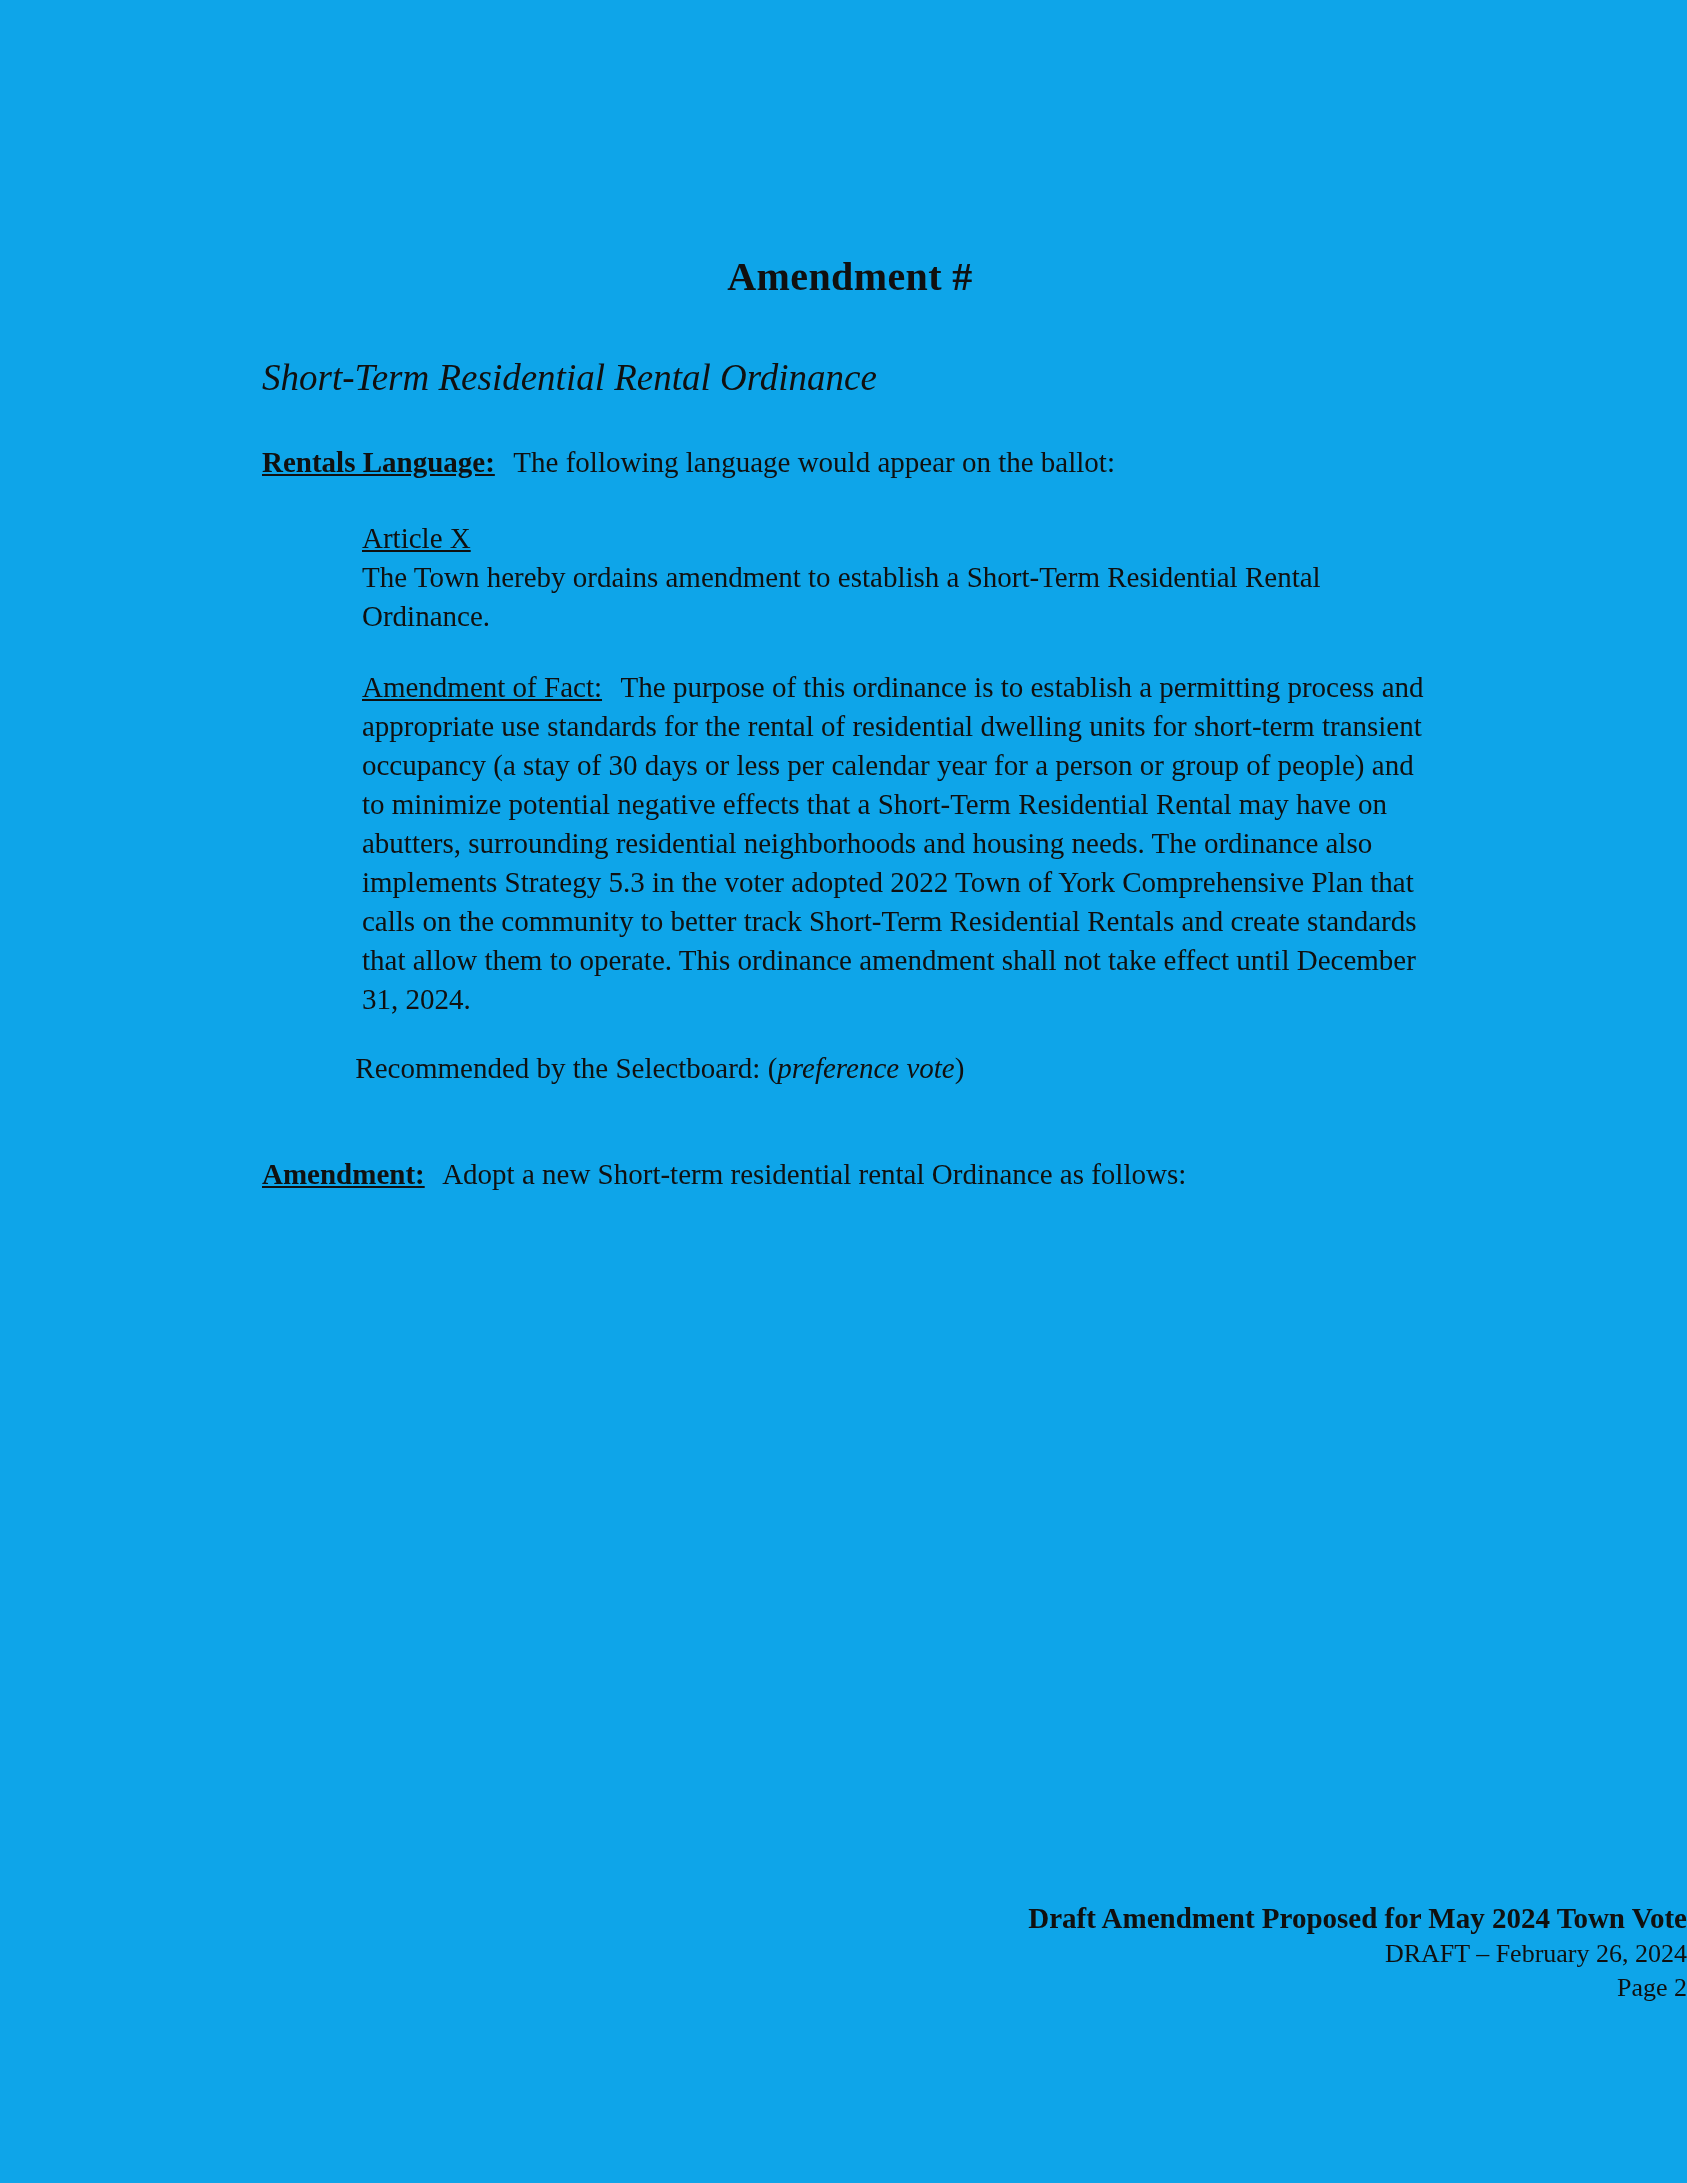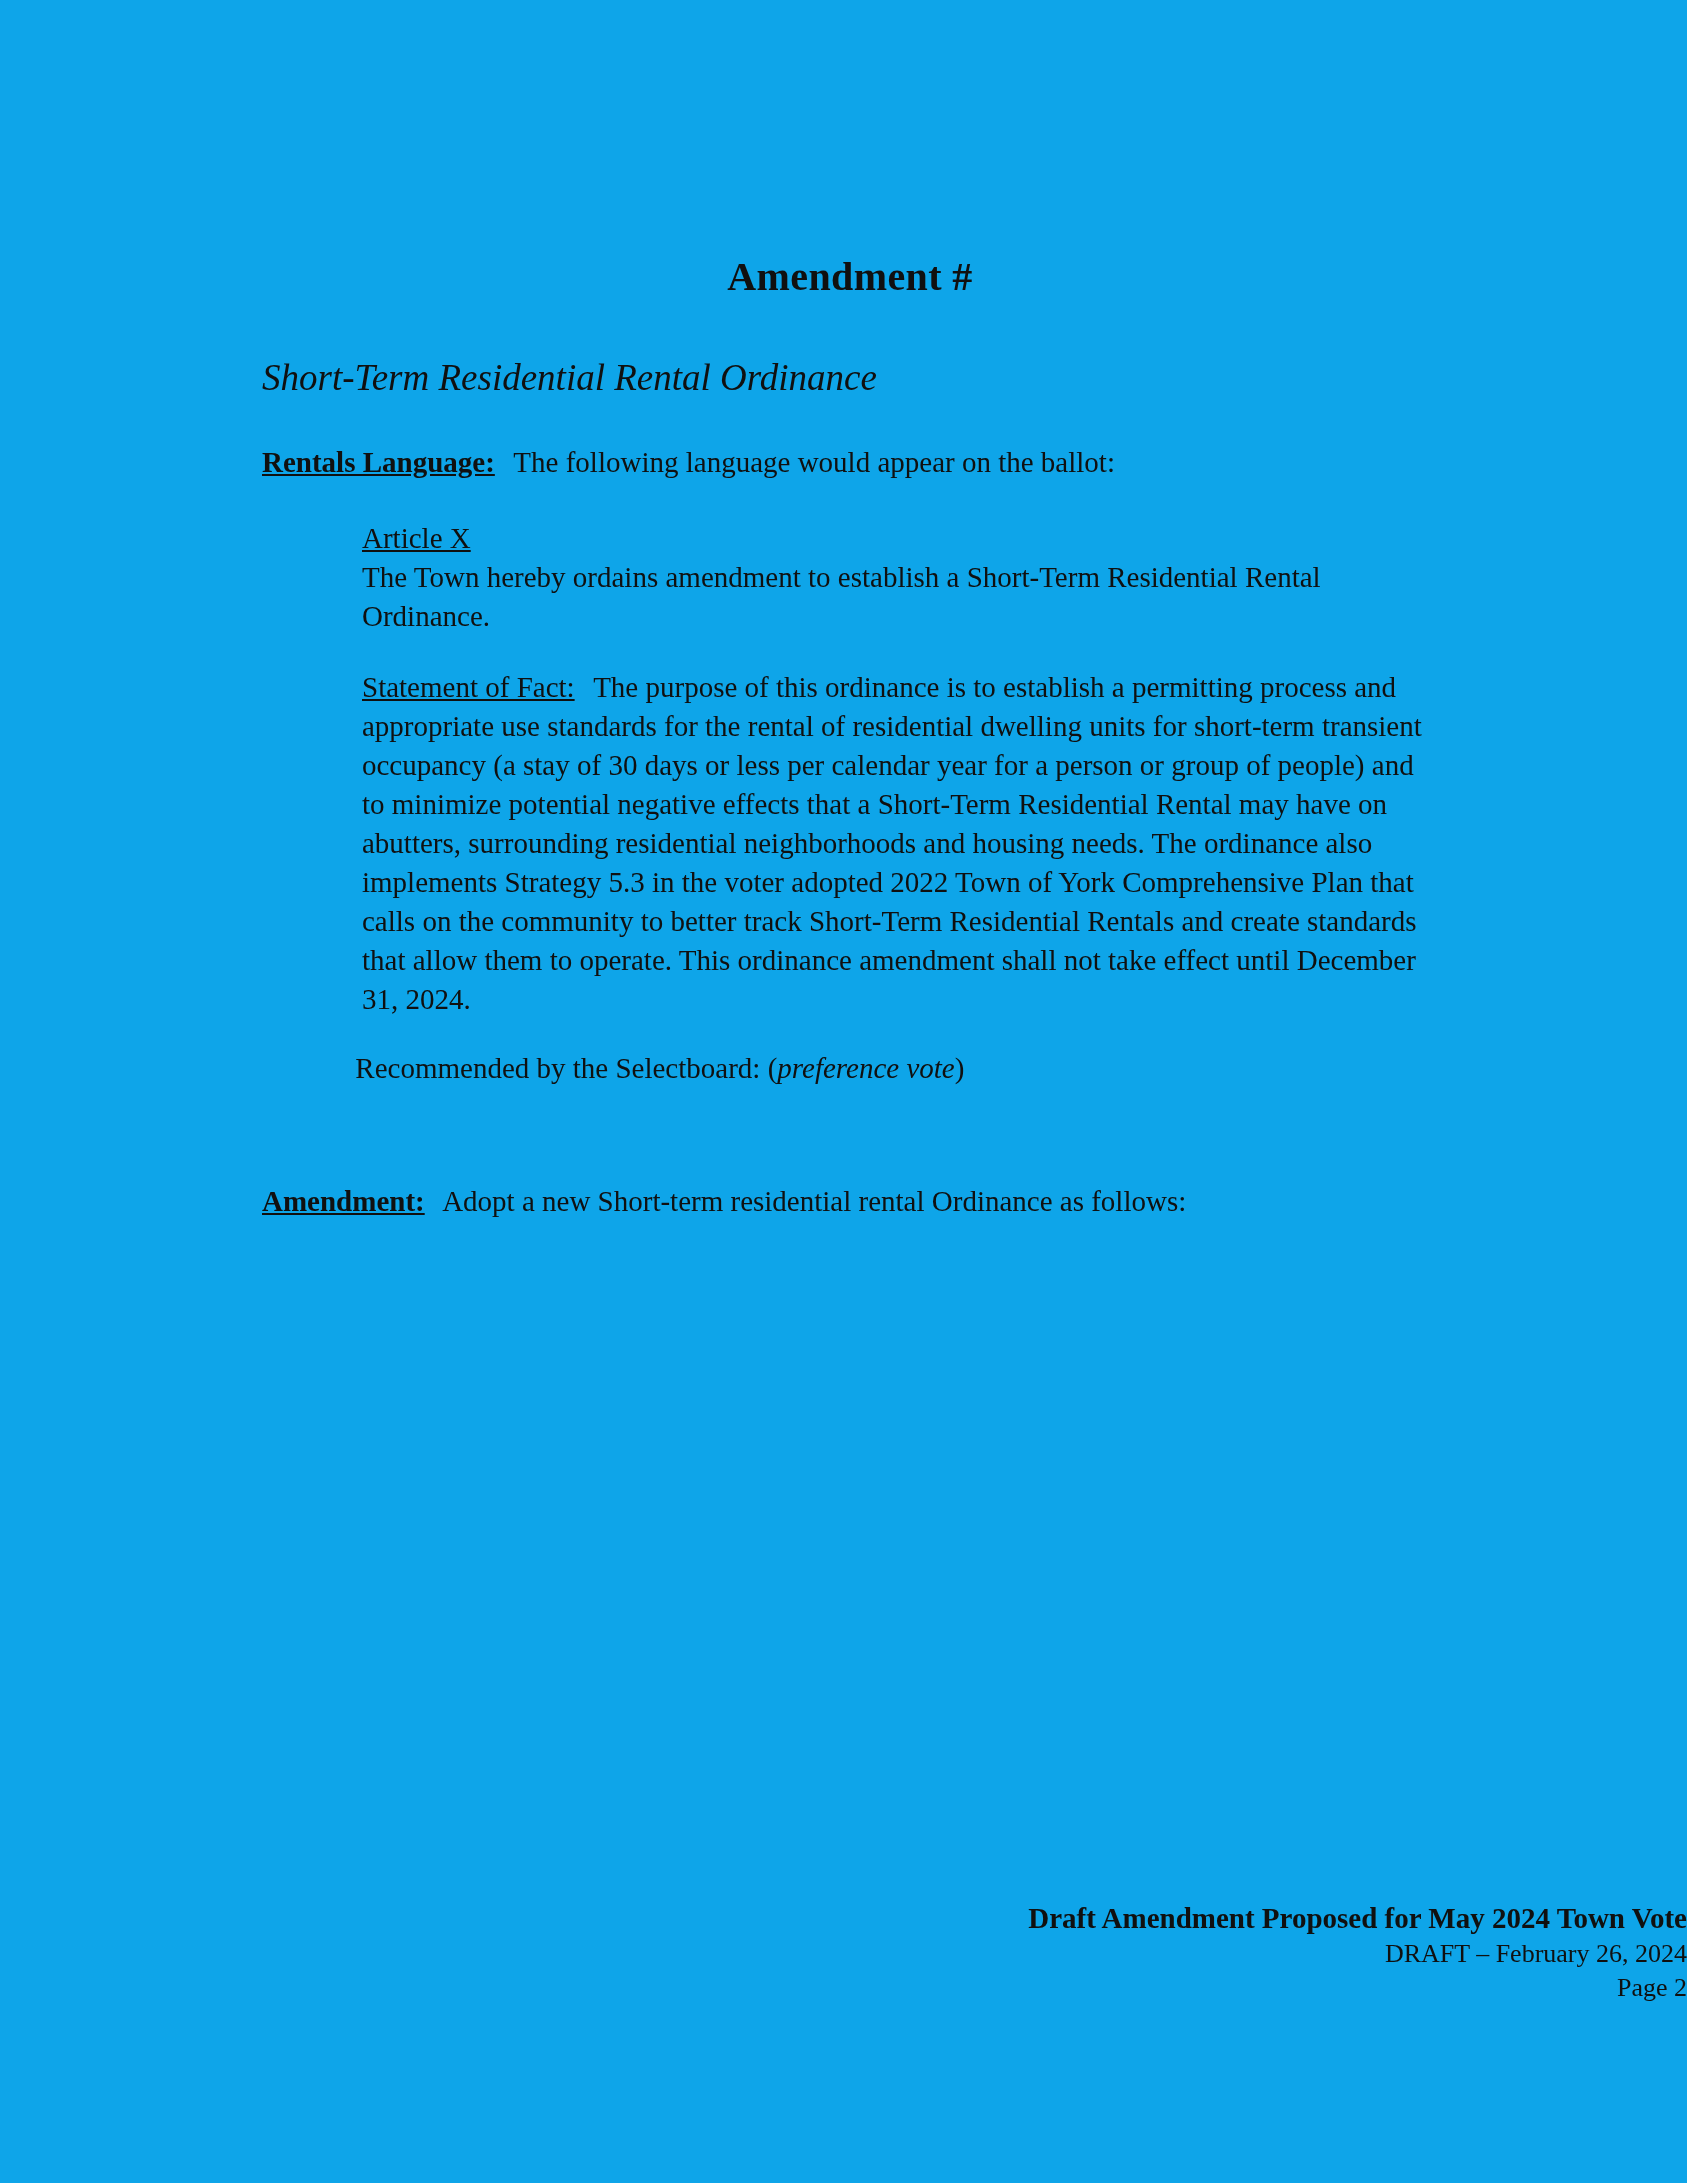--- a/index.html
+++ b/index.html
@@ -47,21 +47,21 @@
   .italic { font-style: italic; }
   .underline { text-decoration: underline; }
   .gap { display: inline-block; width: 11.8px; }
   .indent {
     margin-left: 100px;
     max-width: 1080px;
   }
   .para.ballot { margin-bottom: 37px; }
   .para.article { margin-bottom: 32px; }
   .para.statement { margin-bottom: 30px; }
-  .para.rec { margin-bottom: 94px; margin-left: -6.7px; }
+  .para.rec { margin-bottom: 67px; margin-left: -6.7px; }
   .para.amendment { margin-bottom: 0; }
   .footer {
     position: absolute;
     left: 0;
     right: 0;
     top: 1900px;
     text-align: right;
   }
   .footer-line1 {
     font-size: 29px;
@@ -89,21 +89,21 @@
     </p>
 
     <div class="indent">
 
       <p class="para article">
         <span class="underline">Article X</span><br>
         <span>The Town hereby ordains amendment to establish a Short-Term Residential Rental Ordinance.</span>
       </p>
 
       <p class="para statement">
-        <span class="underline">Statement of Fact:</span><span class="gap"></span>
+        <span class="underline">Amendment of Fact:</span><span class="gap"></span>
         <span>The purpose of this ordinance is to establish a permitting process and appropriate use standards for the rental of residential dwelling units for short-term transient occupancy (a stay of 30 days or less per calendar year for a person or group of people) and to minimize potential negative effects that a Short-Term Residential Rental may have on abutters, surrounding residential neighborhoods and housing needs.  The ordinance also implements Strategy 5.3 in the voter adopted 2022 Town of York Comprehensive Plan that calls on the community to better track Short-Term Residential Rentals and create standards that allow them to operate. This ordinance amendment shall not take effect until December 31, 2024.</span>
       </p>
 
       <p class="para rec">
         <span>Recommended by the Selectboard: (</span><span class="italic">preference vote</span><span>)</span>
       </p>
 
     </div>
 
     <p class="para amendment">

